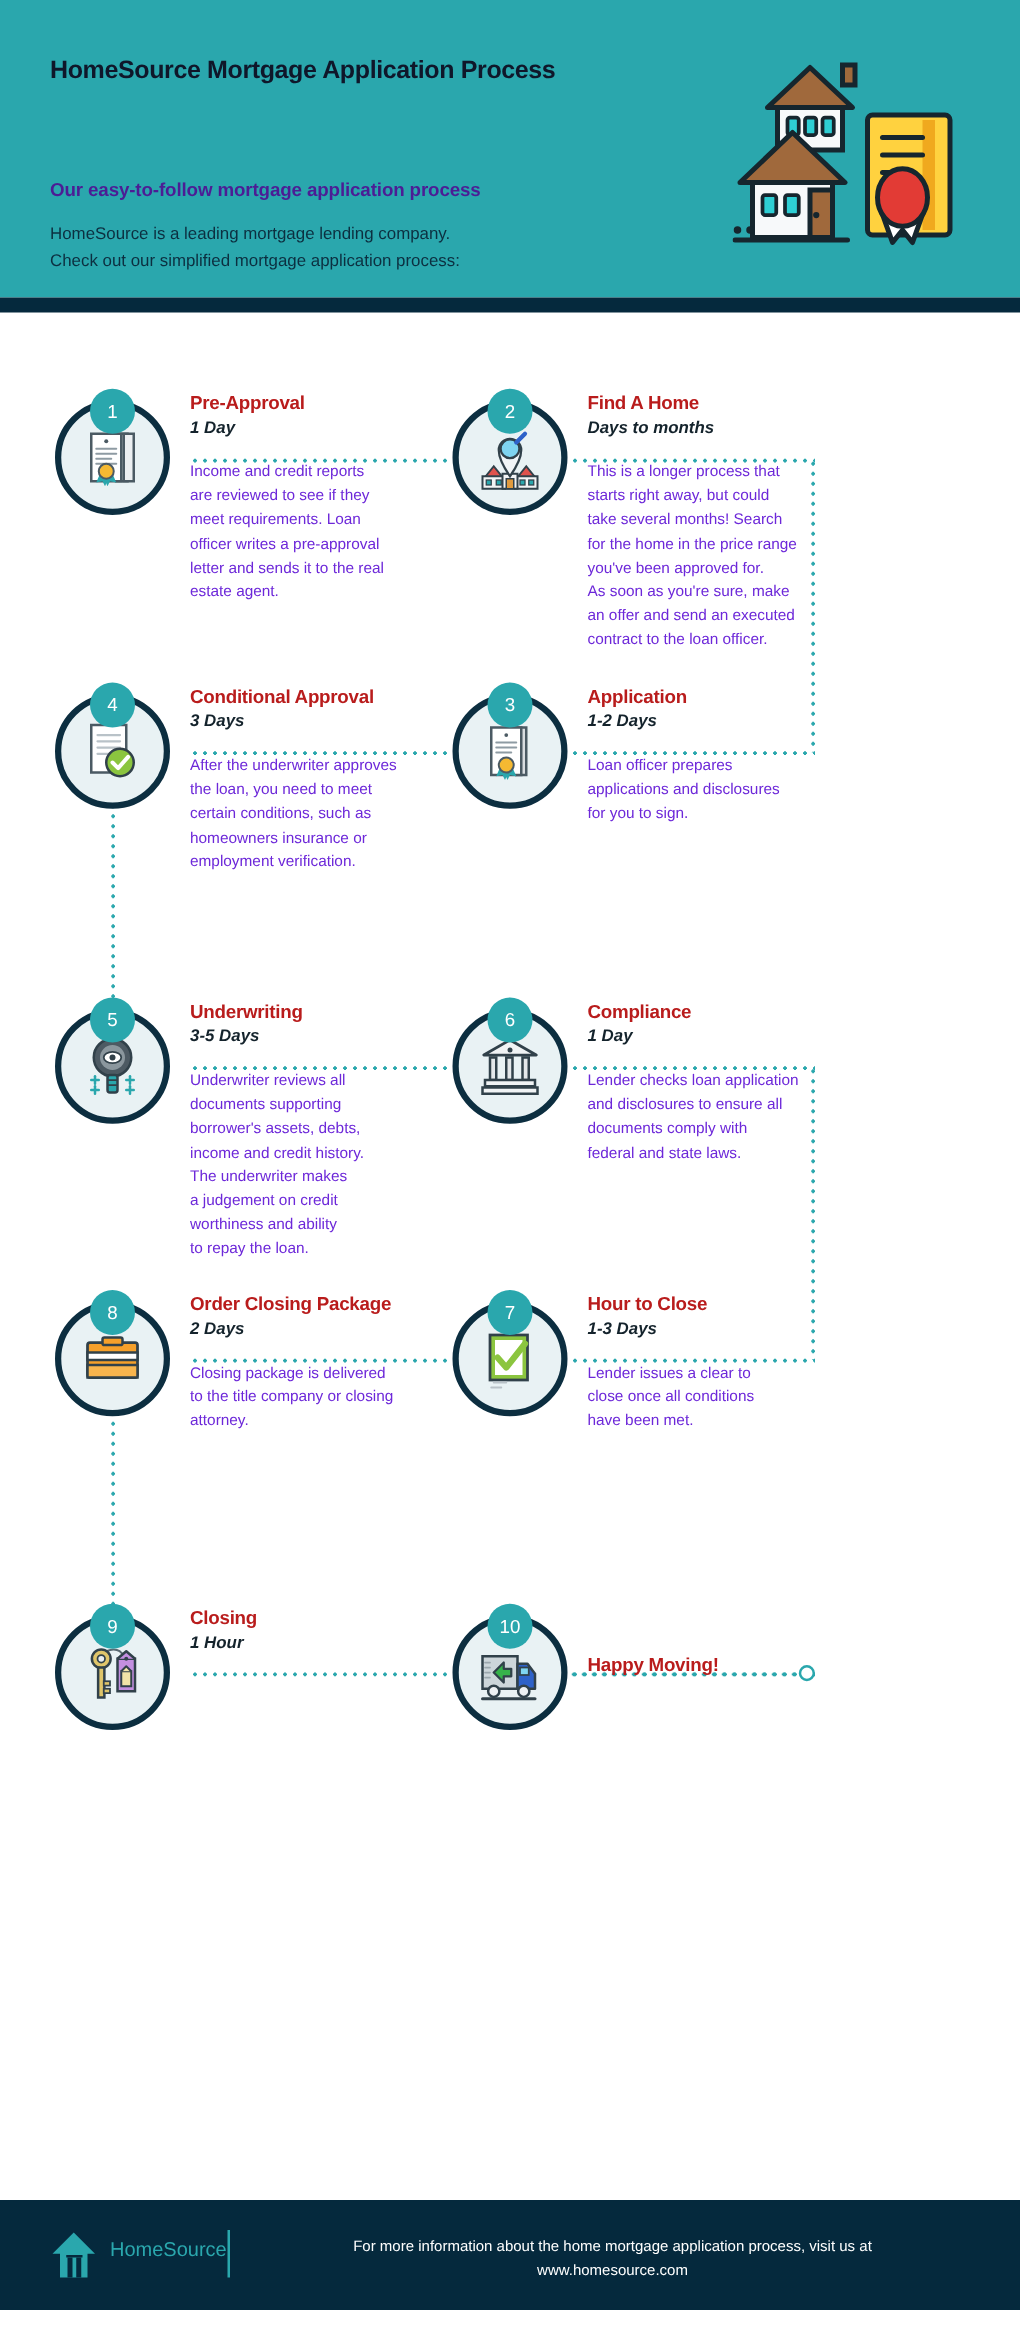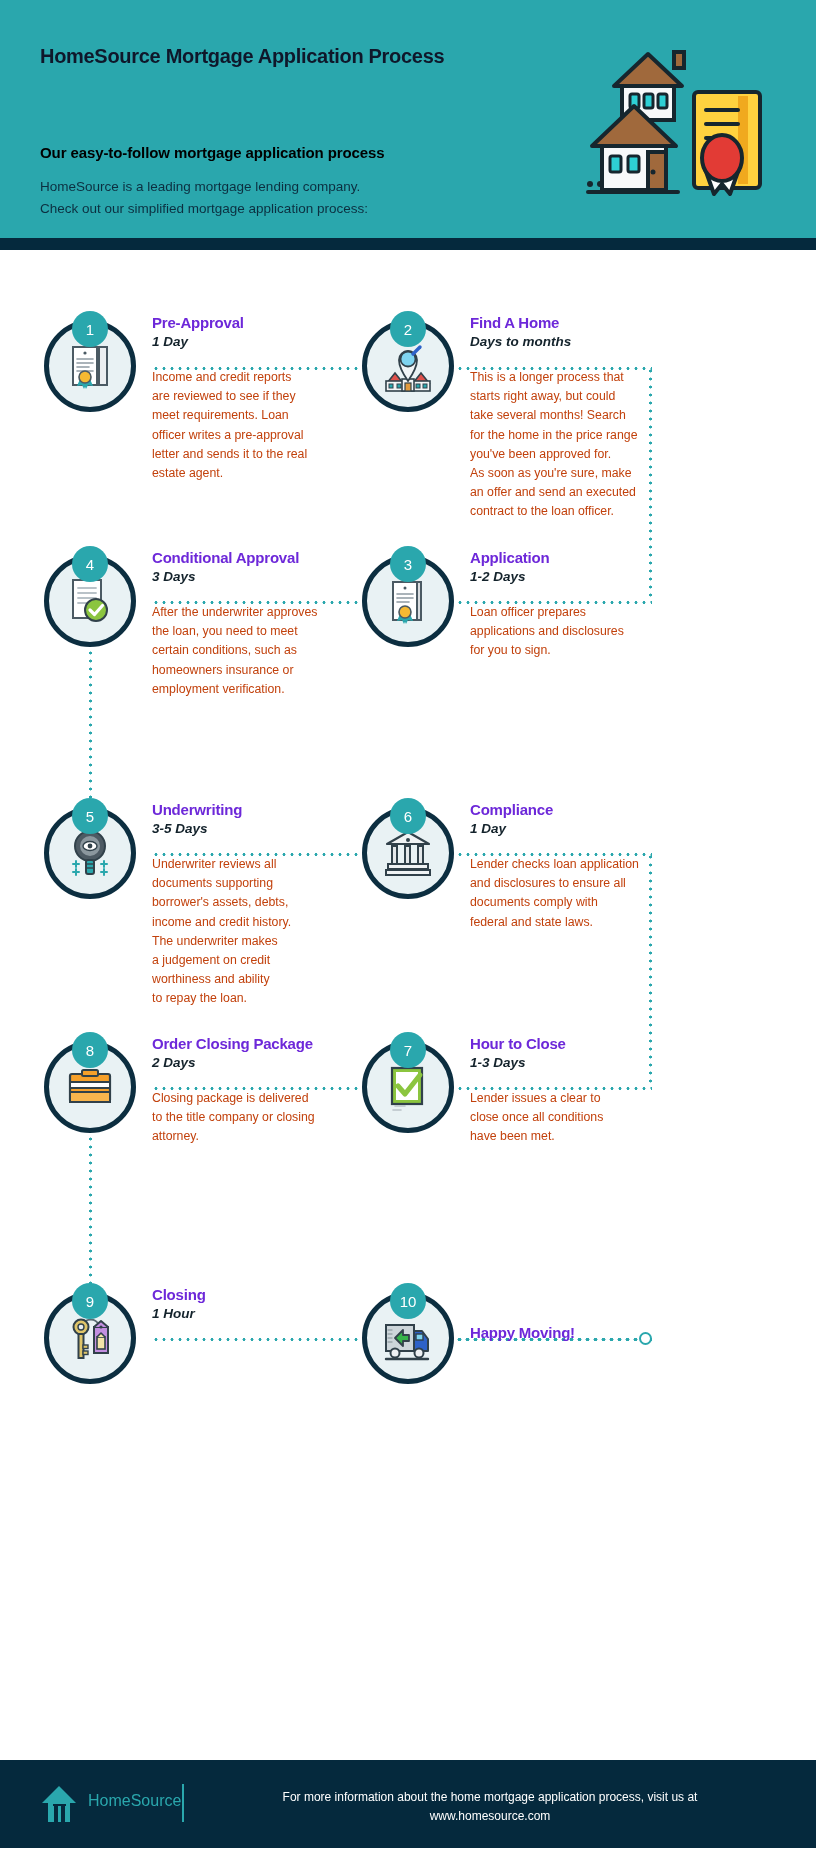--- a/index.html
+++ b/index.html
@@ -39,21 +39,21 @@
     line-height: 1.42;
     letter-spacing: -0.3px;
     color: #0f172a;
   }
   .h-sub {
     position: absolute;
     left: 40px; top: 144px;
     width: 440px;
     font-size: 15px;
     font-weight: bold;
-    color: #000000;
+    color: #4c1d95;
     letter-spacing: -0.1px;
   }
   .h-body {
     position: absolute;
     left: 40px; top: 176px;
     width: 430px;
     font-size: 13.5px;
     line-height: 1.62;
     color: #0c2f40;
   }
@@ -81,36 +81,36 @@
     color: #ffffff;
     font-size: 15px;
     display: flex; align-items: center; justify-content: center;
     z-index: 3;
   }
   .icon-wrap { width: 54px; height: 54px; display:block; }
 
   .s-title {
     font-size: 15px;
     font-weight: bold;
-    color: #6d28d9;
+    color: #b91c1c;
     letter-spacing: -0.2px;
     white-space: nowrap;
   }
   .s-time {
     font-size: 13.5px;
     font-weight: bold;
     font-style: italic;
     color: #14232c;
     margin-top: 3px;
     white-space: nowrap;
   }
   .s-desc {
     font-size: 12.3px;
     line-height: 1.56;
-    color: #c2410c;
+    color: #6d28d9;
     margin-top: 19px;
     white-space: pre-line;
   }
   .s-textcol { position: absolute; }
 
   
   .dot-h {
     position: absolute;
     height: 3px;
     background-image: radial-gradient(circle, #2aa7ad 1.4px, transparent 1.6px);

